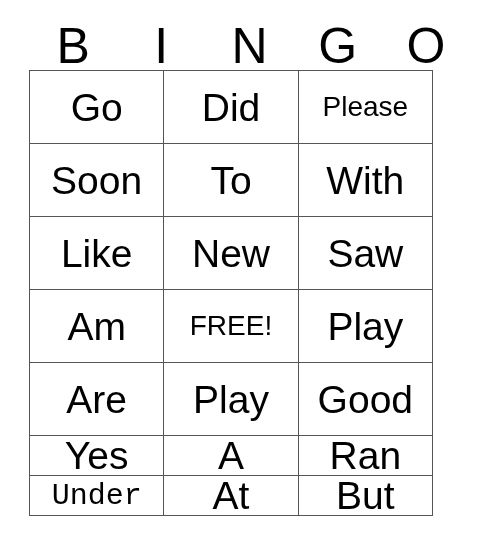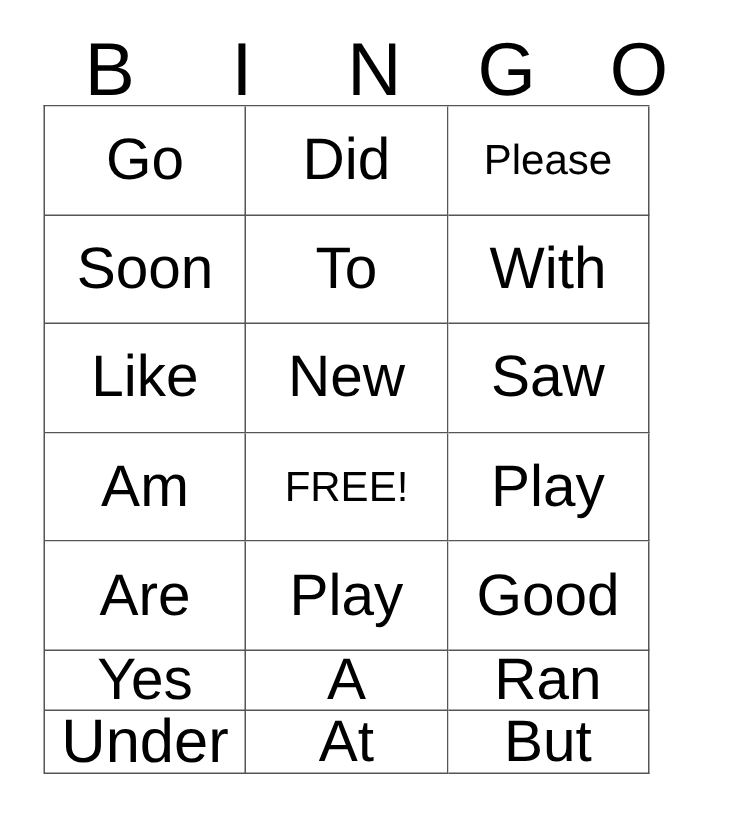--- a/index.html
+++ b/index.html
@@ -73,21 +73,21 @@
   }
   .cell-text {
     display: block;
     text-align: center;
     line-height: 1;
     white-space: nowrap;
     font-weight: 400;
   }
   
   .size-lg { font-size: 39px; }
-  .size-md { font-size: 41px; }
+  .size-md { font-size: 30px; font-family: Liberation Mono, monospace; }
   .size-sm { font-size: 28px; text-align: right; }
 </style>
 </head>
 <body>
 
 <div id="card">
 
   <div id="header-row">
     <div class="header-cell">
       <span class="header-letter">B</span>

